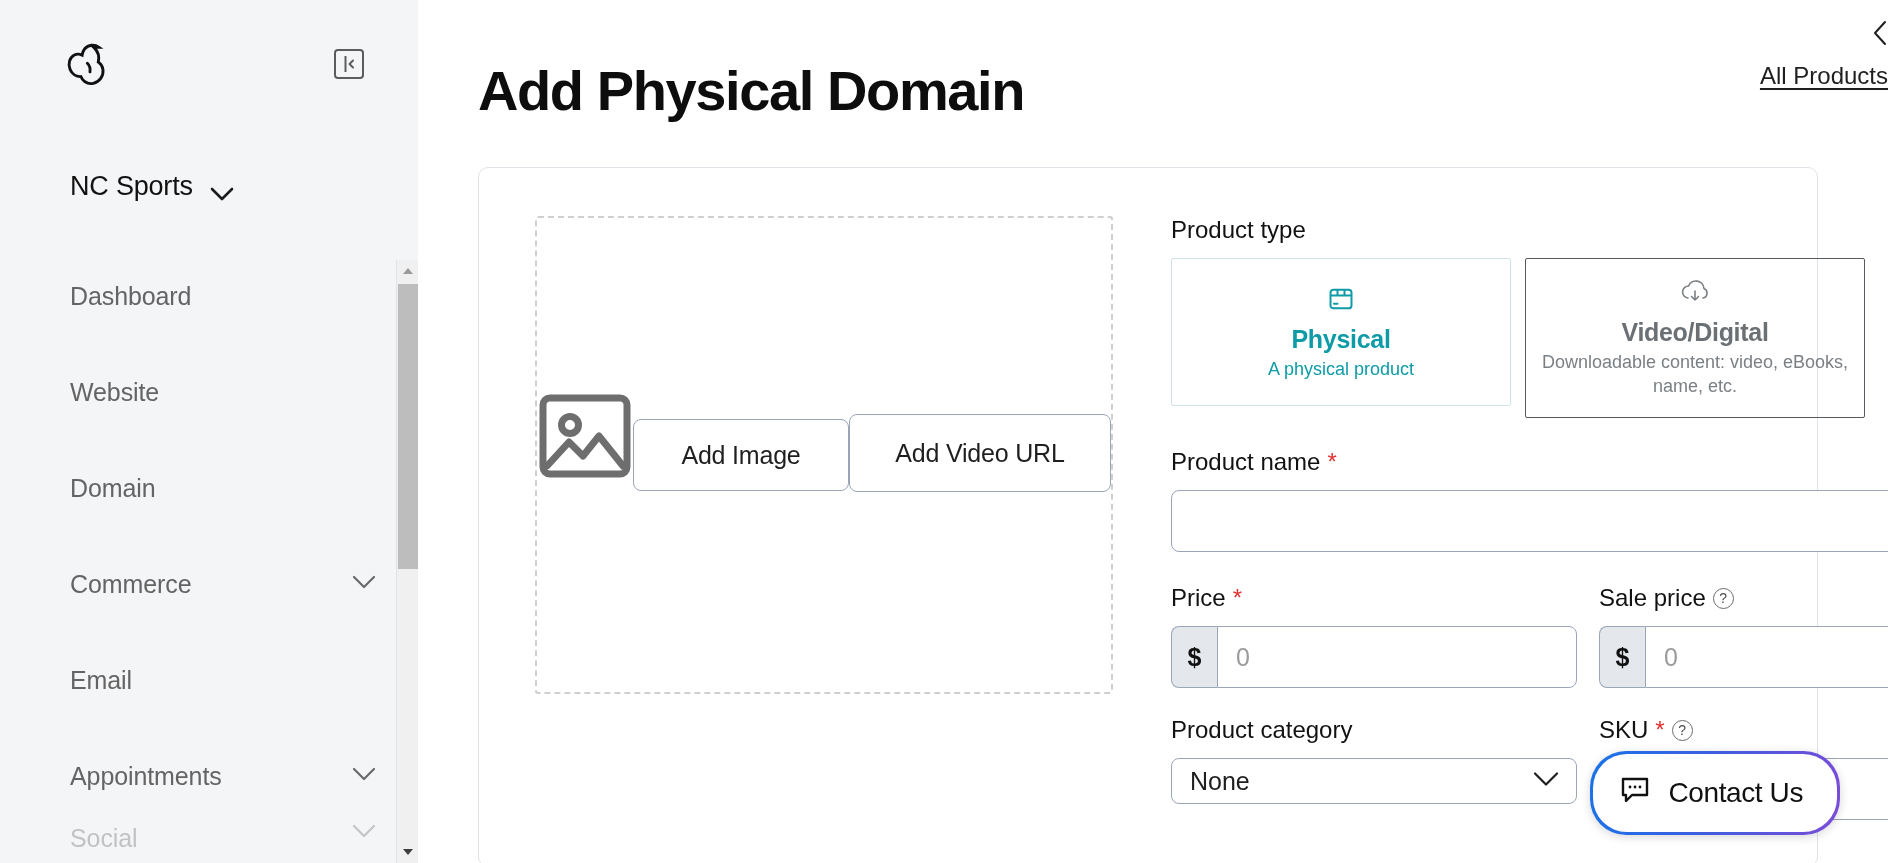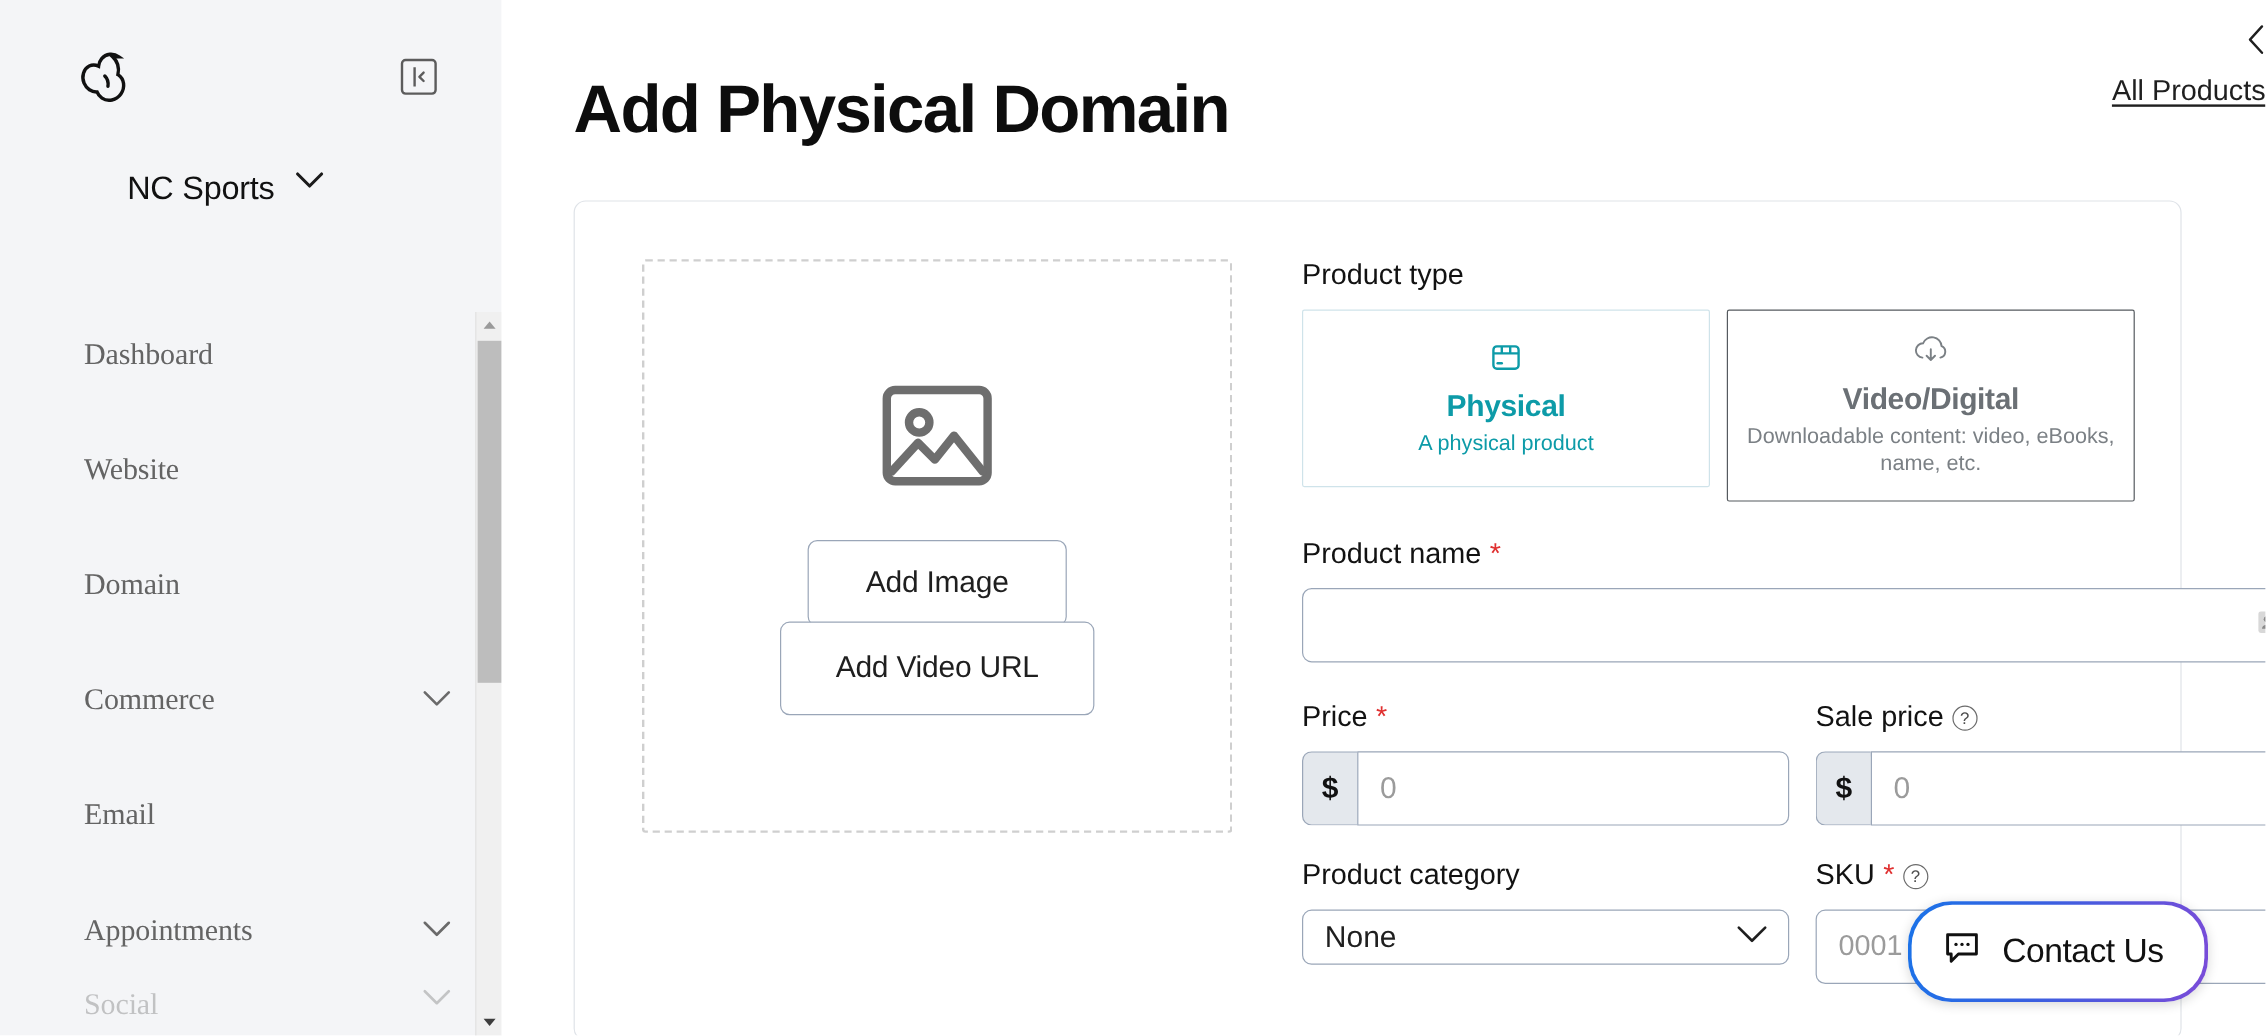--- a/index.html
+++ b/index.html
@@ -27,32 +27,31 @@
   .collapse-btn {
     width: 30px; height: 30px;
     border: 2px solid #5c5c5c; border-radius: 4px;
     display: flex; align-items: center; justify-content: center;
     cursor: pointer; background: transparent;
   }
   .collapse-btn svg { display:block; }
 
   .sb-account {
     padding: 0 0 0 70px;
-    display: flex; align-items: flex-start; gap: 16px;
-    height: 60px; margin-top: 14px; margin-left: 36px;
+    display: flex; align-items: flex-end; gap: 16px;
+    height: 60px; margin-top: 14px;
   }
   .sb-account-name { font-size: 27px; color: #111111; letter-spacing: -0.2px; }
   .chev-lg { display:block; }
 
   .sb-nav { margin-top: 46px; padding-left: 70px; padding-right: 42px; }
   .sb-item {
     height: 96px;
     display: flex; align-items: center; justify-content: space-between;
     cursor: pointer;
-    font-family: Liberation Serif, serif;
   }
   .sb-item-label { font-size: 25px; color: #646464; letter-spacing: -0.1px; }
   .sb-item.partial { opacity: 0.35; height: 60px; align-items: flex-start; overflow: hidden; }
 
   
   .sb-scroll {
     position: absolute; top: 260px; right: 0; width: 22px; bottom: 0;
     background: #f0f0f0; border-left: 1px solid #e2e2e2;
   }
   .sb-scroll .arrow-up, .sb-scroll .arrow-down {
@@ -94,21 +93,21 @@
     height: 700px;
     padding: 48px 56px;
     display: flex; gap: 26px;
   }
 
   
   .media-box {
     flex: 0 0 492px;
     border: 2px dashed #cfcfcf; border-radius: 3px;
     height: 478px;
-    display: flex; flex-direction: column; align-items: center; justify-content: center;
+    display: flex; flex-direction: row; align-items: center; justify-content: center;
   }
   .img-ph { margin-bottom: 34px; }
   .btn-outline {
     border: 1px solid #9aa6b8; border-radius: 8px;
     background: #fff; cursor: pointer;
     font-size: 25px; color: #1f1f1f;
     font-family: "Liberation Sans", sans-serif;
     letter-spacing: -0.2px;
   }
   .btn-add-image { width: 216px; height: 72px; }

